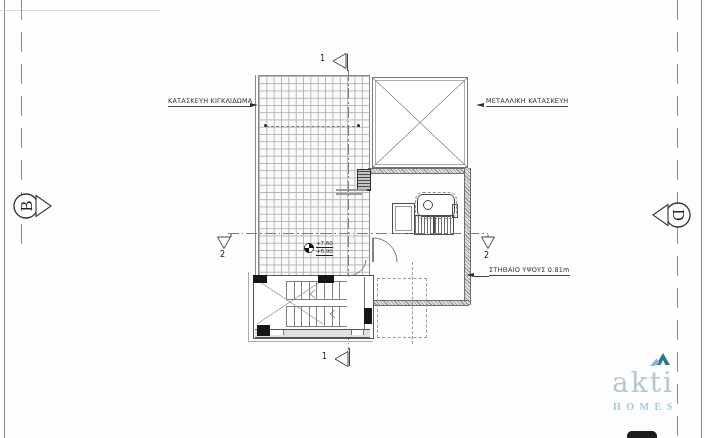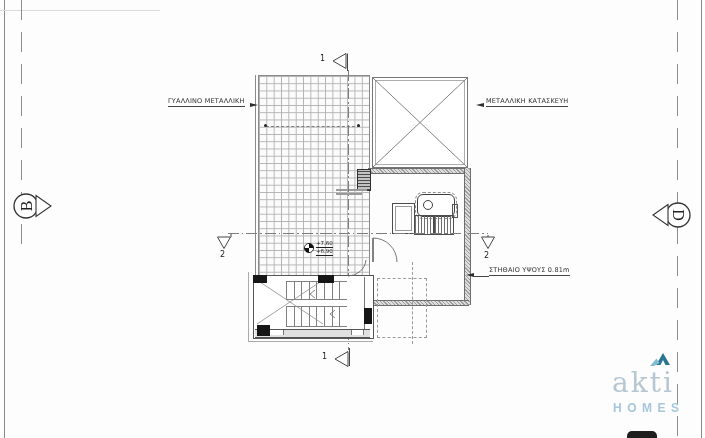--- a/index.html
+++ b/index.html
@@ -33,21 +33,21 @@
      background-size:7.35px 7.25px;}
   .flag-num{position:absolute;font-size:8px;color:#222;}
   .elev-txt{position:absolute;font-size:5.5px;line-height:6.8px;color:#1d1d1d;white-space:nowrap;}
   .elev-txt span{display:block;border-bottom:.8px solid #1d1d1d;}
   .steps{position:absolute;border-top:1px solid #808080;border-bottom:1px solid #808080;
      background:repeating-linear-gradient(90deg,#808080 0 1px,transparent 1px 7.6px);}
   .panel{position:absolute;border:1px solid #4d4d4d;
      background:repeating-linear-gradient(90deg,#6e6e6e 0 1px,transparent 1px 3px);}
   .logo-name{position:absolute;font-family:"DejaVu Serif",serif;font-size:28px;
      color:#b7c7d2;letter-spacing:2px;}
-  .logo-sub{position:absolute;font-family:Liberation Sans, sans-serif;font-size:12px;
+  .logo-sub{position:absolute;font-family:Liberation Serif, serif;font-size:10px;
      color:#a6c8db;letter-spacing:5.5px;font-weight:bold;}
   .bar{position:absolute;height:1.6px;background:#9a9a9a;}
   svg{position:absolute;overflow:visible;}
 </style>
 </head>
 <body>
 
 <div id="canvas">
 
   <div class="vline" style="left:4px;top:0;height:438px;"></div>
@@ -117,21 +117,21 @@
     <line x1="15" y1="0" x2="15" y2="3" stroke="#444" stroke-width="1"></line>
     <polygon points="1.5,3 14.5,3 8,14.5" fill="#fff" stroke="#444" stroke-width="1"></polygon>
   </svg>
   <span class="flag-num" style="left:220px;top:250px;">2</span>
   <svg width="18" height="16" style="left:479px;top:235px;">
     <line x1="9" y1="0" x2="9" y2="2" stroke="#444" stroke-width="1"></line>
     <polygon points="2.5,2 15.5,2 9,13.5" fill="#fff" stroke="#444" stroke-width="1"></polygon>
   </svg>
   <span class="flag-num" style="left:484px;top:251px;">2</span>
 
-  <div class="label" style="left:168px;top:97px;">ΓΥΑΛΛΙΝΟ ΜΕΤΑΛΛΙΚΗ</div>
+  <div class="label" style="left:168px;top:97px;">ΚΑΤΑΣΚΕΥΗ ΚΙΓΚΛΙΔΩΜΑ</div>
   <div class="arrow-r" style="left:250px;top:103px;"></div>
 
   <div class="label" style="left:486px;top:97px;">ΜΕΤΑΛΛΙΚΗ ΚΑΤΑΣΚΕΥΗ</div>
   <div class="arrow-l" style="left:476px;top:103px;"></div>
 
   <div class="label" style="left:489px;top:266px;">ΣΤΗΘΑΙΟ ΥΨΟΥΣ 0.81m</div>
   <div class="hline" style="left:474px;top:276px;width:15px;background:#444;"></div>
   <div class="arrow-l" style="left:466px;top:273px;"></div>
 
   <svg width="12" height="12" style="left:303px;top:242px;">

